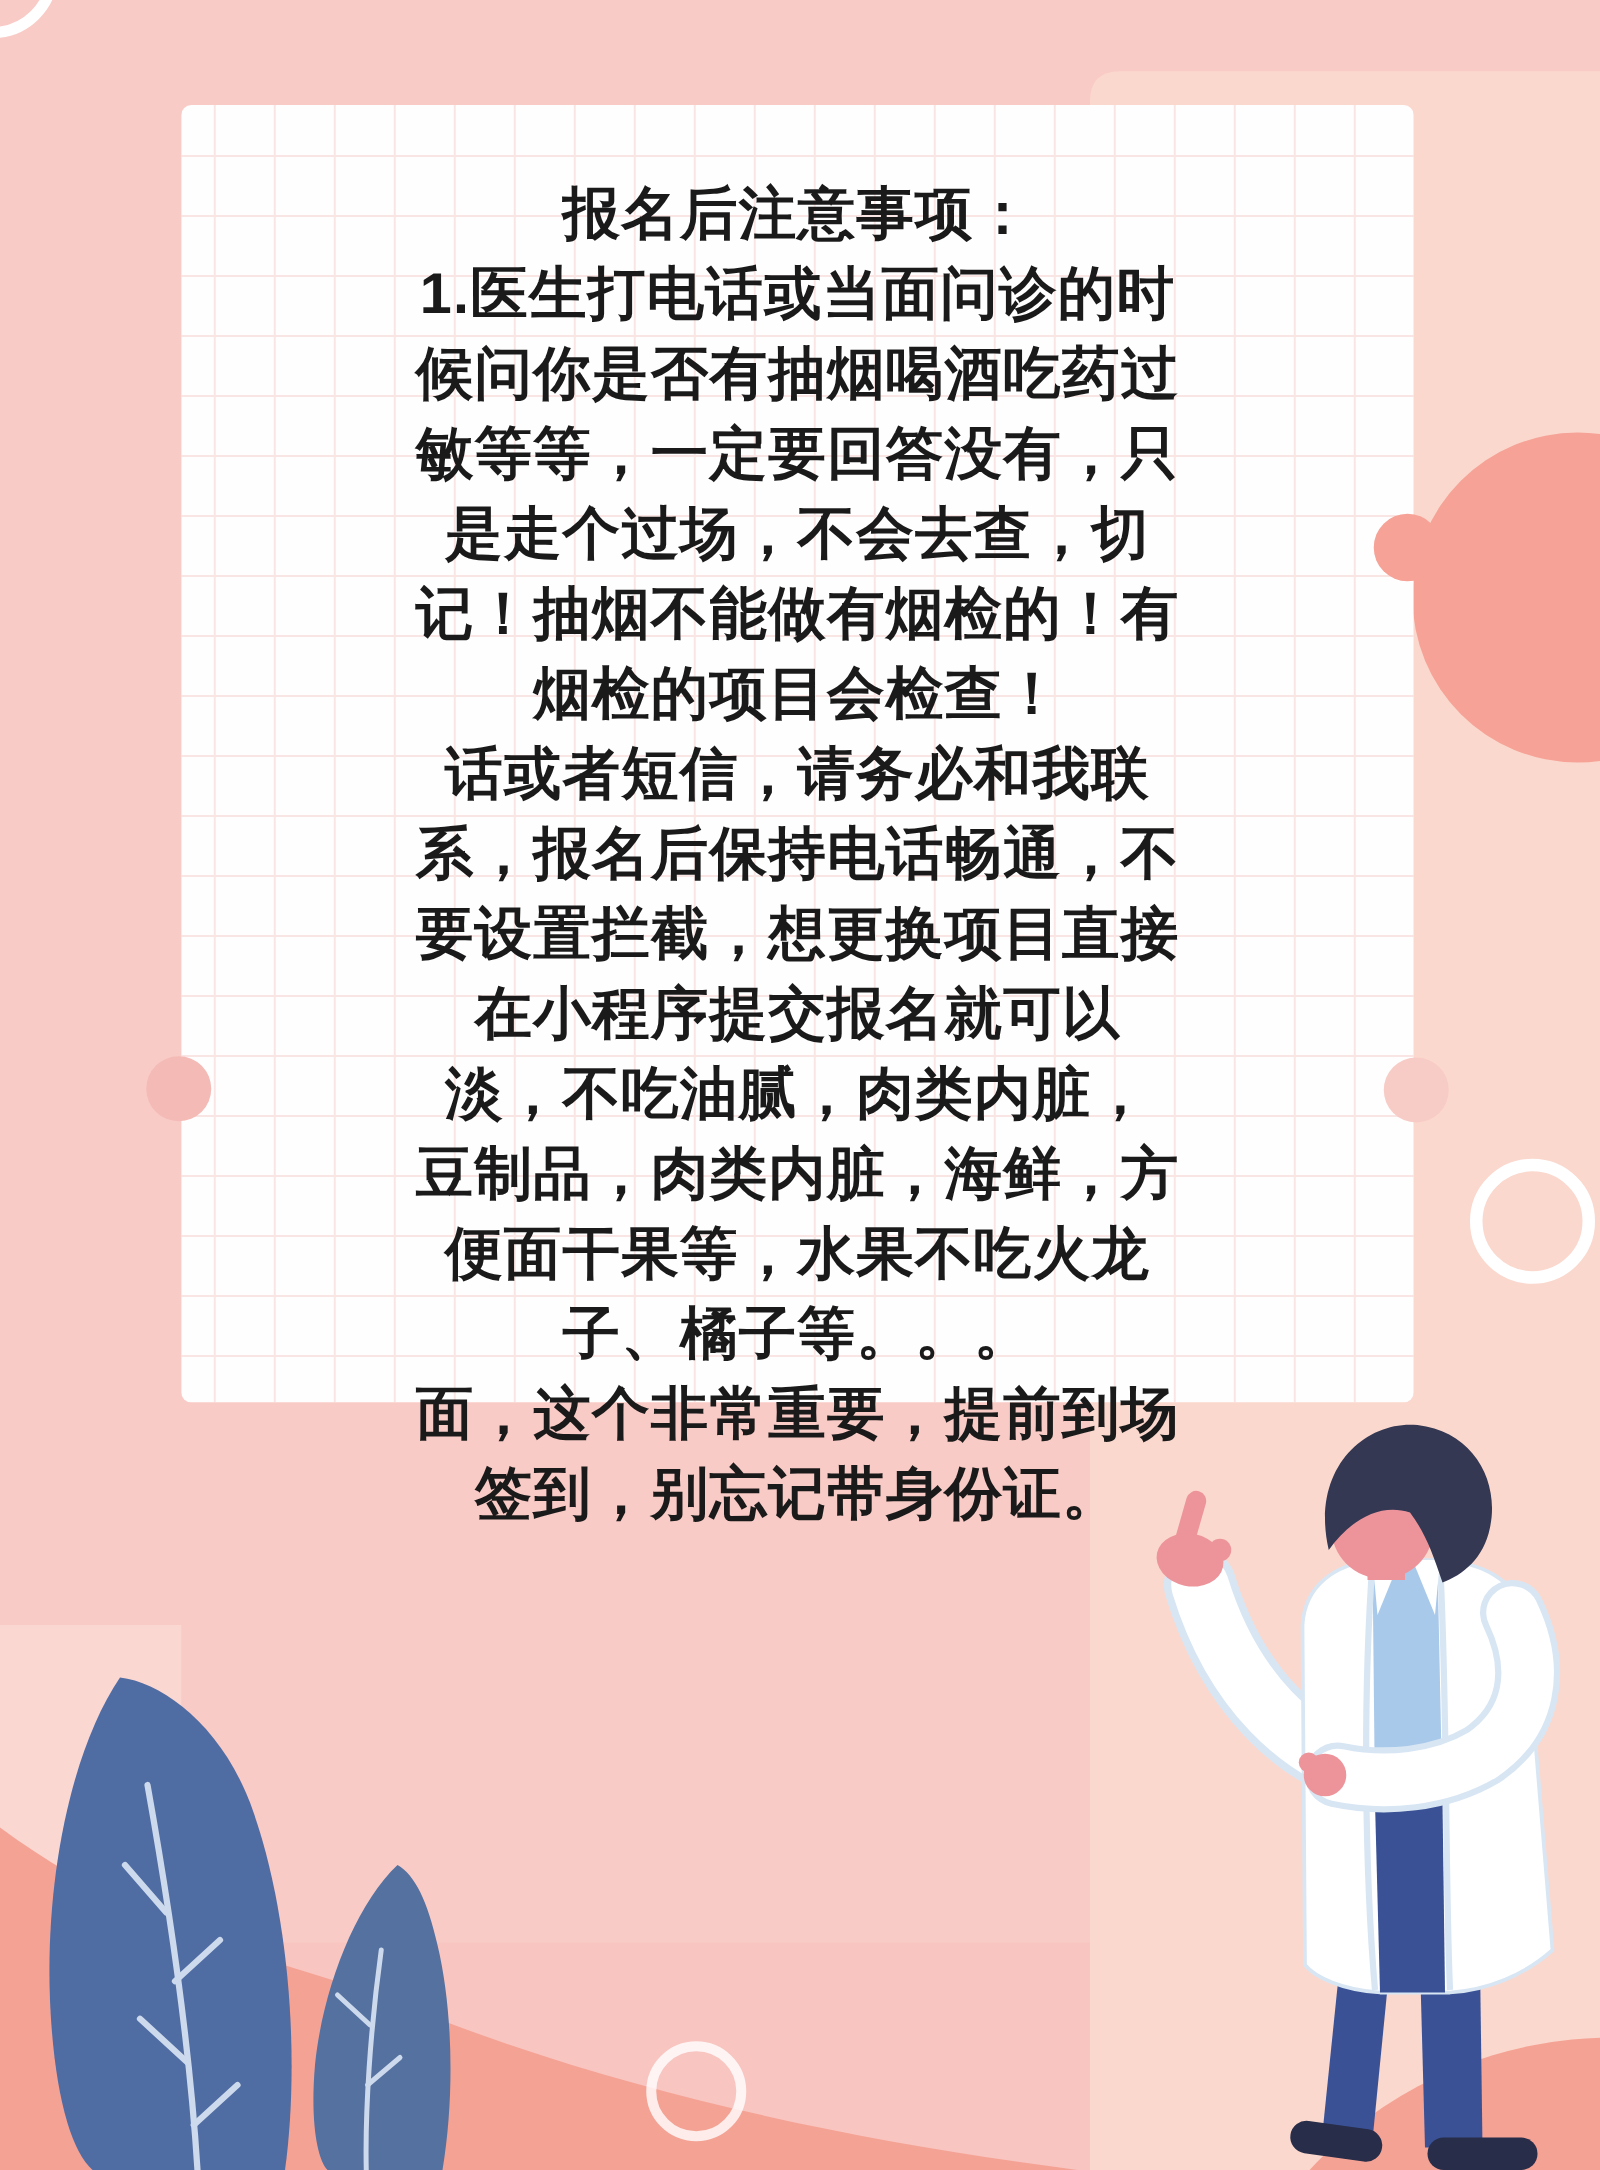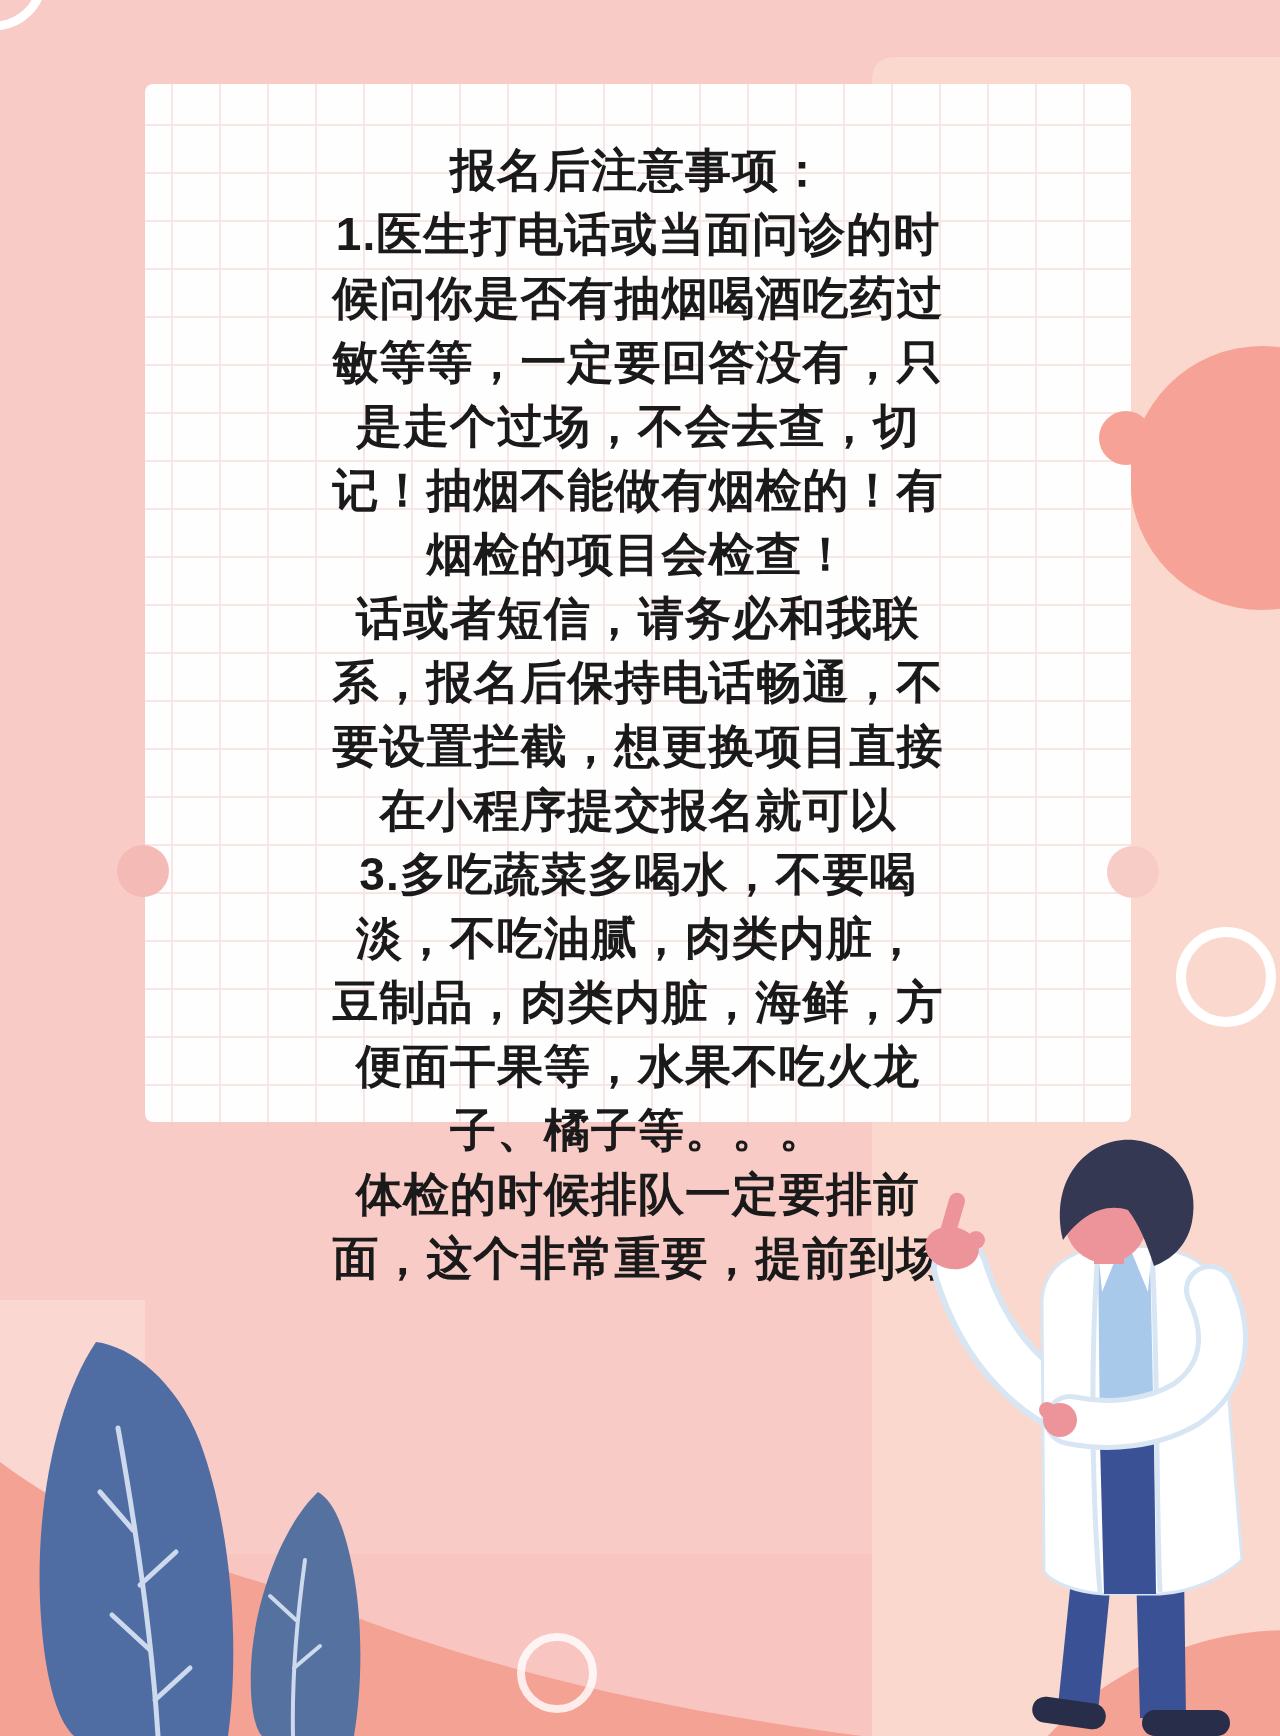--- a/index.html
+++ b/index.html
@@ -69,27 +69,26 @@
           <div class="line">1.医生打电话或当面问诊的时</div>
           <div class="line">候问你是否有抽烟喝酒吃药过</div>
           <div class="line">敏等等，一定要回答没有，只</div>
           <div class="line">是走个过场，不会去查，切</div>
           <div class="line">记！抽烟不能做有烟检的！有</div>
           <div class="line">烟检的项目会检查！</div>
           <div class="line">话或者短信，请务必和我联</div>
           <div class="line">系，报名后保持电话畅通，不</div>
           <div class="line">要设置拦截，想更换项目直接</div>
           <div class="line">在小程序提交报名就可以</div>
-          <div class="line">3.多吃蔬菜多喝水，不要喝</div>
           <div class="line">淡，不吃油腻，肉类内脏，</div>
           <div class="line">豆制品，肉类内脏，海鲜，方</div>
           <div class="line">便面干果等，水果不吃火龙</div>
           <div class="line">子、橘子等。。。</div>
-          <div class="line">体检的时候排队一定要排前</div>
           <div class="line">面，这个非常重要，提前到场</div>
+          <div class="line">签到，别忘记带身份证。</div>
         </div>
     </div>
   </div>
 
   <svg class="abs" width="1280" height="1736" viewBox="0 0 1280 1736">
 
     <circle cx="143" cy="871" r="26" style="fill:var(--notch-left)"></circle>
     <circle cx="1133" cy="872" r="26" style="fill:var(--notch-right)"></circle>
 
     <circle cx="1126" cy="438" r="27" style="fill:var(--salmon-circle)"></circle>

